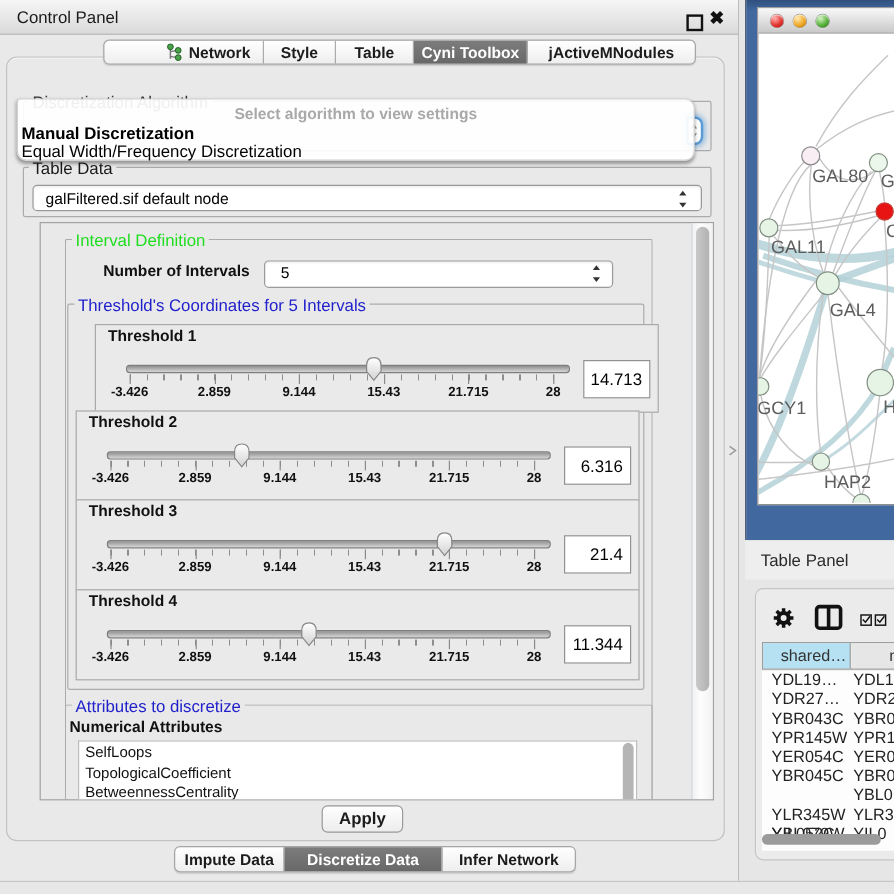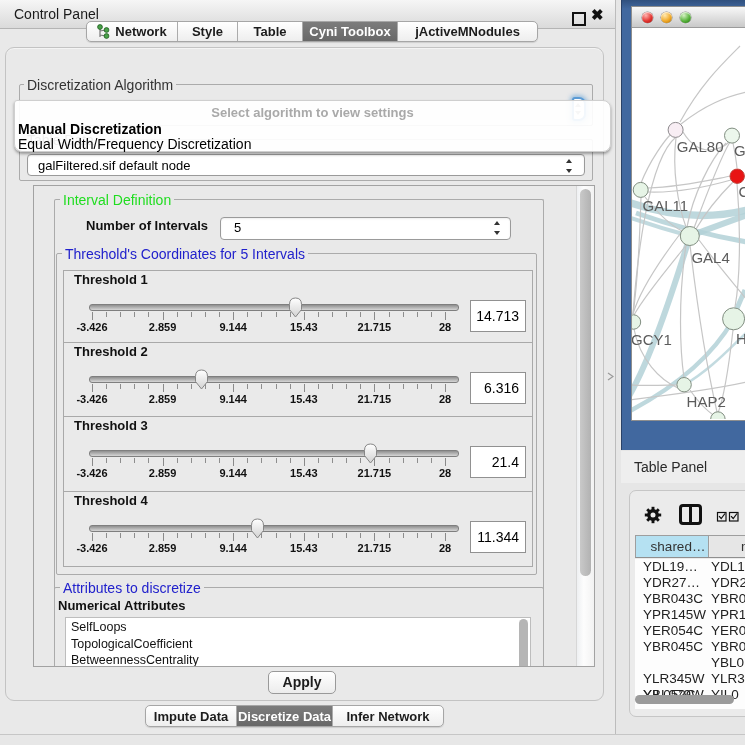--- a/index.html
+++ b/index.html
@@ -11,31 +11,31 @@
   #cptitle .t{position:absolute;left:14px;top:6px;font-size:14px;color:#1a1a1a;}
   #icnfloat{left:572px;top:12px;width:10px;height:10px;border:2px solid #111;}
   #icnclose{left:591px;top:6px;font-size:15px;font-weight:bold;color:#111;}
   
   #panelA{left:5px;top:47px;width:597px;height:652px;border:1px solid #c3c3c3;border-radius:9px;background:#e9e9e9;box-shadow:inset 0 1px 0 #f4f4f4;}
   
   .seg{display:flex;border:1px solid #a6a6a6;border-radius:5px;background:linear-gradient(#ffffff,#eeeeee);box-shadow:0 1px 1px rgba(0,0,0,.12);}
   .seg .s{display:flex;align-items:center;justify-content:center;font-size:13px;font-weight:bold;color:#1c1c1c;border-right:1px solid #ababab;white-space:nowrap;}
   .seg .s:last-child{border-right:none;}
   .seg .sel{background:linear-gradient(#7c7c7c,#686868);color:#fff;}
-  #topseg{left:86px;top:21px;height:19px;}
+  #topseg{left:86px;top:33px;height:19px;padding-left:42px;}
   #topseg .s{box-sizing:border-box;flex:none;}
   #topseg .s:nth-child(1){width:91px;}
   #topseg .s:nth-child(2){width:60px;}
   #topseg .s:nth-child(3){width:65px;}
   #topseg .s:nth-child(4){width:95px;}
   #topseg .s:nth-child(5){width:139px;}
   #botseg{left:145px;top:705px;height:20px;text-align:center;}
   #botseg .s{box-sizing:border-box;flex:none;}
   #botseg .s:nth-child(1){width:91px;}
-  #botseg .s:nth-child(2){width:96px;}
+  #botseg .s:nth-child(2){width:132px;}
   #botseg .s:nth-child(3){width:110px;}
   
   .grp{border:1px solid #ababab;border-radius:2px;}
   .gtitle{position:absolute;top:-8px;left:5px;background:#e9e9e9;padding:0 3px;font-size:14px;line-height:16px;white-space:nowrap;}
   
   .combo{background:#fff;border:1px solid #9a9a9a;border-radius:4px;box-shadow:inset 0 1px 2px rgba(0,0,0,.08);}
   .combo .txt{position:absolute;left:10px;top:3px;font-size:13px;color:#000000;}
   .stepper{position:absolute;right:5px;top:2px;width:9px;height:16px;}
   .stepper:before{content:"";position:absolute;left:1px;top:1px;border:3.5px solid transparent;border-bottom:4.5px solid #333;border-top:none;}
   .stepper:after{content:"";position:absolute;left:1px;bottom:1px;border:3.5px solid transparent;border-top:4.5px solid #333;border-bottom:none;}
@@ -121,21 +121,21 @@
   <div class="abs" style="left:52px;top:32px;font-size:13px;font-weight:bold;color:#111;">Number of Intervals</div>
   <div class="combo abs" style="left:186px;top:31px;width:289px;height:21px;">
     <span class="txt" style="left:13px;top:2px;">5</span>
     <span class="stepper" style="right:8px;top:2px;"></span>
   </div>
 
   <div class="grp abs" style="left:22px;top:67px;width:479px;height:320px;">
     <div class="gtitle" style="color:#2121cc;">Threshold's Coordinates for 5 Intervals</div>
   </div>
 
-  <div class="throw" style="top:84px;height:72px;">
+  <div class="throw" style="top:84px;height:72px;margin-left:16px;">
     <div class="lab">Threshold 1</div>
     <div class="track"></div>
     <div class="abs" style="left:28px;top:41px;width:355px;height:5px;background:repeating-linear-gradient(to right,#8d8d8d 0 1px,transparent 1px 14.12px);"></div>
     <div class="tick" style="left:28.0px;top:41px;height:8px;"></div>
     <div class="slbl" style="left:28.0px;">-3.426</div>
     <div class="tick" style="left:98.6px;top:41px;height:8px;"></div>
     <div class="slbl" style="left:98.6px;">2.859</div>
     <div class="tick" style="left:169.2px;top:41px;height:8px;"></div>
     <div class="slbl" style="left:169.2px;">9.144</div>
     <div class="tick" style="left:239.8px;top:41px;height:8px;"></div>
@@ -252,21 +252,21 @@
   <div class="abs" style="left:31px;top:431px;width:464px;height:50px;background:#fff;border:1px solid #bdbdbd;border-bottom:none;overflow:hidden;">
     <div class="lrow" style="margin-top:1px;">SelfLoops</div>
     <div class="lrow">TopologicalCoefficient</div>
     <div class="lrow">BetweennessCentrality</div>
     <div class="abs" style="right:2px;top:1px;width:9px;height:60px;border-radius:5px;background:#b5b5b5;"></div>
   </div>
 </div>
 
 <div class="abs" style="left:268px;top:671px;width:66px;height:21px;background:linear-gradient(#ffffff,#ececec);border:1px solid #999;border-radius:5px;text-align:center;font-size:14px;font-weight:bold;color:#1c1c1c;line-height:21px;">Apply</div>
 
-<div class="abs" style="left:14px;top:100px;width:563px;height:50px;background:rgba(255,255,255,0.92);border:1px solid #cfcfcf;border-radius:3px 8px 8px 8px;box-shadow:0 2px 3px rgba(0,0,0,.35);padding-left:32px;">
+<div class="abs" style="left:14px;top:82px;width:563px;height:50px;background:rgba(255,255,255,0.92);border:1px solid #cfcfcf;border-radius:3px 8px 8px 8px;box-shadow:0 2px 3px rgba(0,0,0,.35);">
   <div class="abs" style="left:0;top:4px;width:100%;text-align:center;font-size:13px;font-weight:bold;color:#a9a9a9;">Select algorithm to view settings</div>
   <div class="abs" style="left:3px;top:20px;font-size:14px;font-weight:bold;color:#000;">Manual Discretization</div>
   <div class="abs" style="left:3px;top:35px;font-size:14px;color:#000;">Equal Width/Frequency Discretization</div>
 </div>
 
 <div id="botseg" class="seg abs">
   <div class="s">Impute Data</div>
   <div class="s sel">Discretize Data</div>
   <div class="s">Infer Network</div>
 </div>

